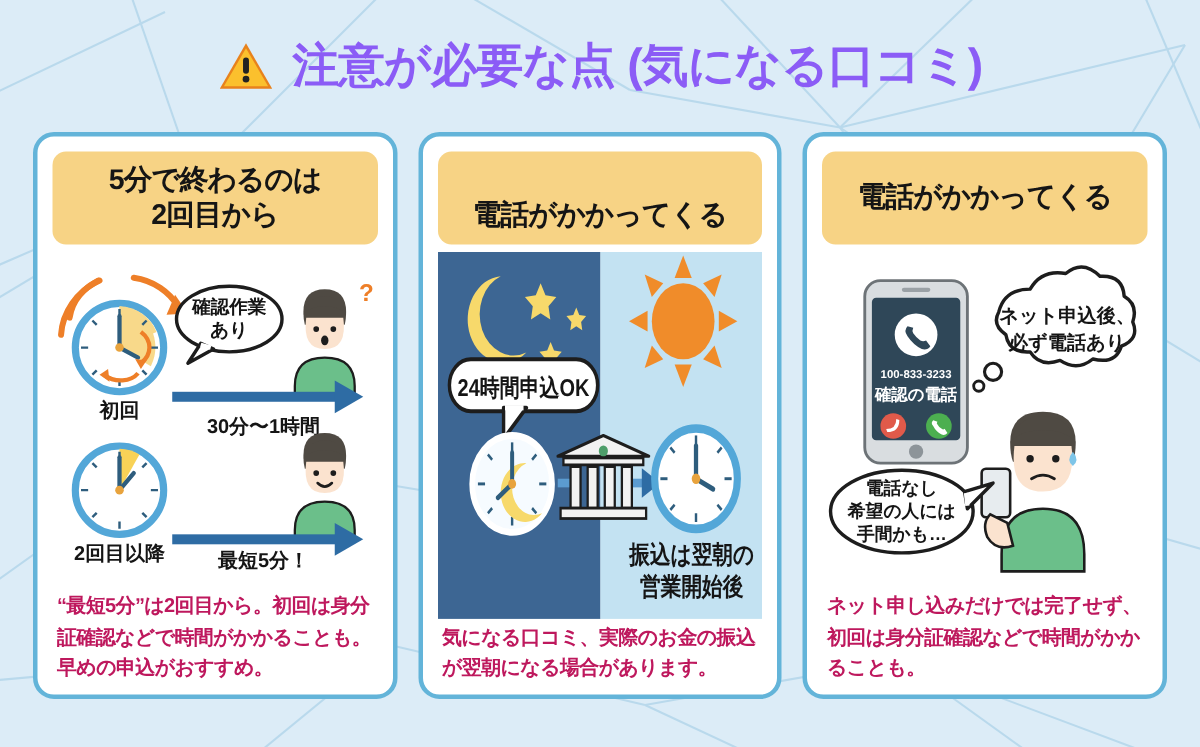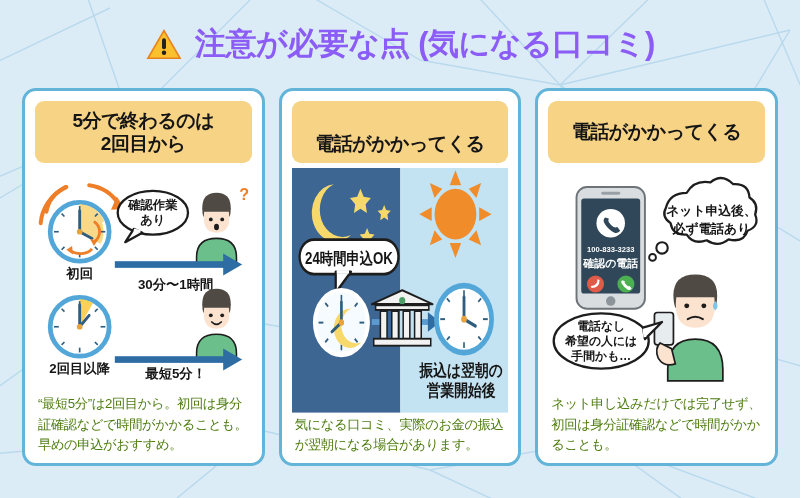--- a/index.html
+++ b/index.html
@@ -40,21 +40,21 @@
     color:#151515;font-weight:bold;
     display:flex;align-items:center;justify-content:center;
     text-align:center;line-height:1.22;
     font-size:19px;letter-spacing:-0.5px;
     min-height:52px;padding:5px 4px;
   }
   .card-head.one-line{font-size:19px;}
   .art{flex:1 1 auto;position:relative;margin-top:5px;}
   .art svg{display:block;width:100%;height:100%;}
   .card-caption{
-    font-size:13.3px;font-weight:normal;color:#4d7c0f;
+    font-size:13.3px;font-weight:bold;color:#be185d;
     line-height:1.52;letter-spacing:-0.4px;
     padding:2px 3px 0 3px;
   }
 </style>
 </head>
 <body>
 
 <svg id="bg-pattern" width="800" height="498" viewBox="0 0 800 498">
   <rect x="0" y="0" width="800" height="498" fill="#dcecf7"></rect>
   <g stroke="#b9d9ec" stroke-width="1.4" fill="none">

